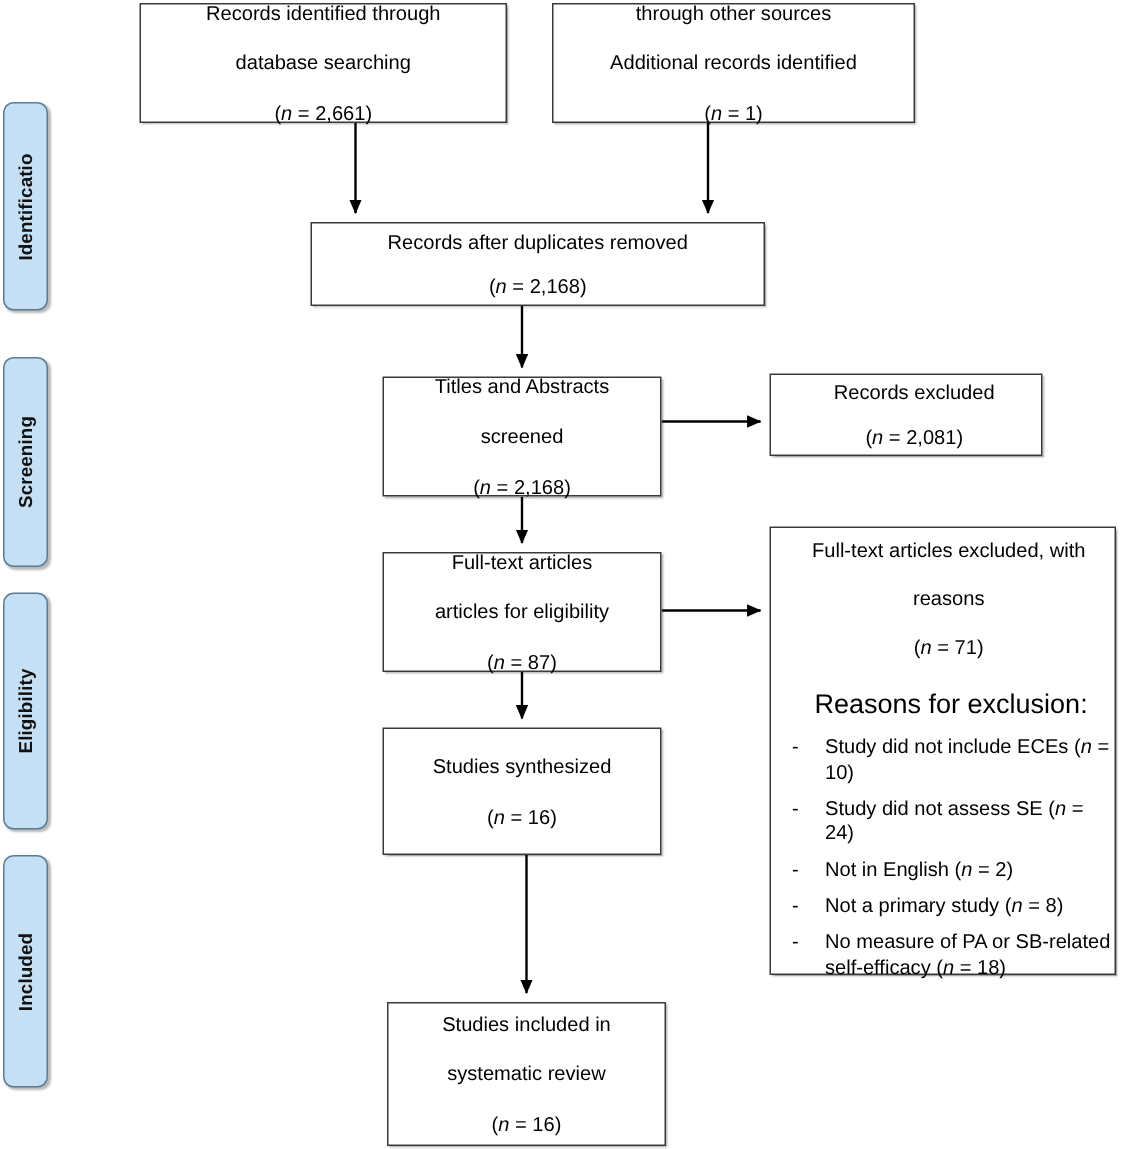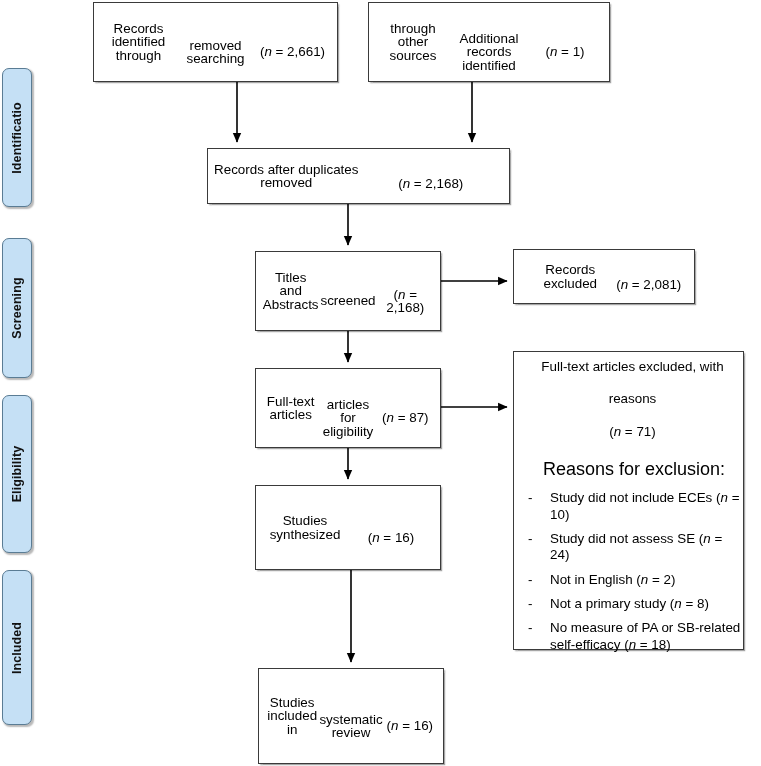--- a/index.html
+++ b/index.html
@@ -51,21 +51,21 @@
   #pill-included      { left: 2px;  top: 570px; height: 155px; }
 
   
   .flow-box {
     position: absolute;
     border: 1.1px solid #3a3a3a;
     background: #ffffff;
     box-sizing: border-box;
     box-shadow: 1.6px 1.6px 1.4px rgba(0,0,0,0.35);
     display: flex;
-    flex-direction: row;
+    flex-direction: column;
     align-items: center;
     justify-content: center;
     text-align: center;
     font-size: 13.4px;
     line-height: 1.0;
     color: #000000;
     padding: 2px 6px;
   }
   .flow-box .ln {
     display: block;
@@ -164,21 +164,21 @@
   </div>
   <div class="stage-pill" id="pill-eligibility">
     <span class="stage-pill-label">Eligibility</span>
   </div>
   <div class="stage-pill" id="pill-included">
     <span class="stage-pill-label">Included</span>
   </div>
 
   <div class="flow-box" id="box-db-search">
     <span class="ln">Records identified through</span>
-    <span class="ln">removed searching</span>
+    <span class="ln">database searching</span>
     <span class="ln"><span>(</span><em class="nvar">n</em><span> = 2,661)</span></span>
   </div>
 
   <div class="flow-box" id="box-other-sources">
     <span class="ln">through other sources</span>
     <span class="ln">Additional records identified</span>
     <span class="ln"><span>(</span><em class="nvar">n</em><span> = 1)</span></span>
   </div>
 
   <div class="flow-box" id="box-dupes">

